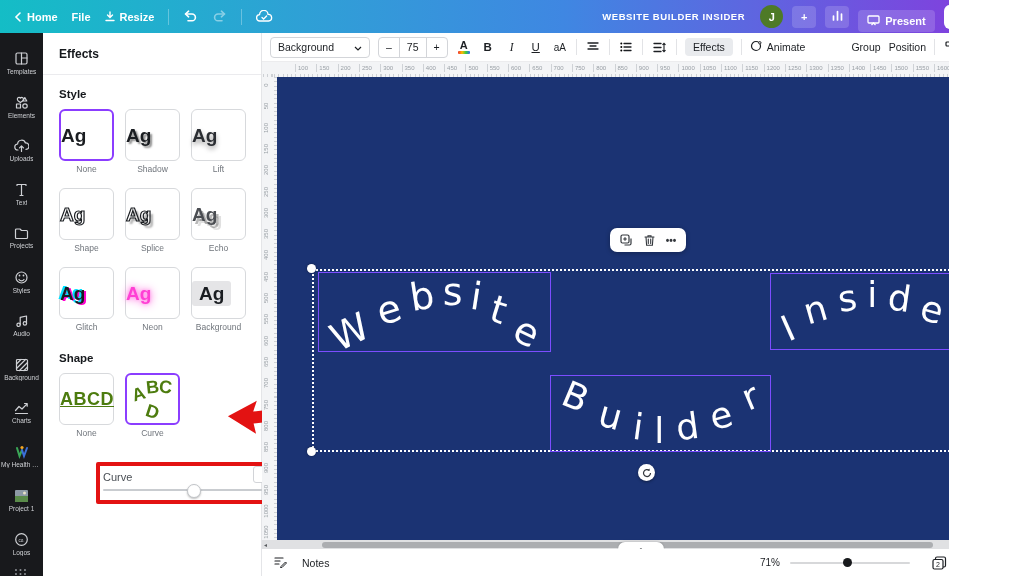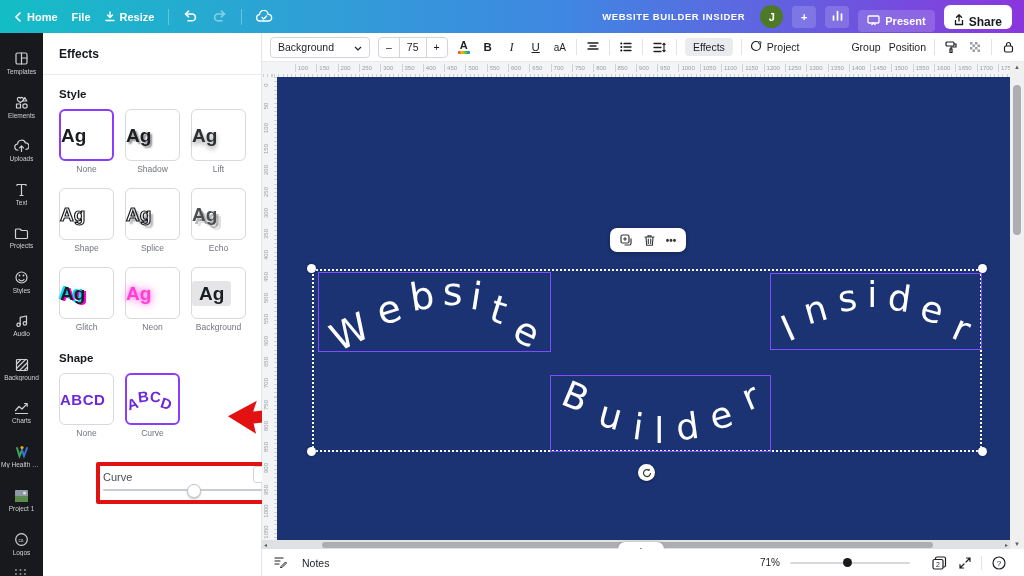--- a/index.html
+++ b/index.html
@@ -1,16 +1,16 @@
 <!DOCTYPE html>
 <html><head>
 <meta charset="utf-8">
 <style>
   html,body{margin:0;padding:0;background:#fff;}
-  #app{position:relative;width:1024px;height:576px;overflow:hidden;
+  #app{position:relative;width:949px;height:576px;overflow:hidden;
        font-family:"Liberation Sans",sans-serif;-webkit-font-smoothing:antialiased;}
   
   #topbar{position:absolute;left:0;top:0;width:1024px;height:33px;
           background:linear-gradient(90deg,#14bdc6 0%,#2fa0d6 30%,#3f87e2 55%,#8a36dd 100%);
           display:flex;align-items:center;color:#fff;font-size:11px;font-weight:700;}
   .tb-left{display:flex;align-items:center;gap:14px;padding-left:14px;}
   .tb-item{display:flex;align-items:center;gap:5px;cursor:pointer;}
   .tb-sep{width:1px;height:16px;background:rgba(255,255,255,.3);}
   .tb-icon svg{display:block;}
   .dim{opacity:.45;}
@@ -47,21 +47,21 @@
   .fx-label{font-size:8.5px;color:#70757c;}
   .fx-sample{font-size:19px;font-weight:700;color:#1a1d21;line-height:1;}
   .fx-shadow{text-shadow:2px 2px 2px rgba(0,0,0,.45);}
   .fx-lift{color:#2b2e33;text-shadow:0 3px 5px rgba(0,0,0,.38);}
   .fx-hollow{color:transparent;-webkit-text-stroke:1.2px #1a1d21;}
   .fx-splice{color:transparent;-webkit-text-stroke:1.2px #1a1d21;text-shadow:3px 3px 2px rgba(0,0,0,.3);}
   .fx-echo{color:#4a4d52;text-shadow:2.5px 2.5px 0 rgba(0,0,0,.28),5px 5px 0 rgba(0,0,0,.12);}
   .fx-glitch{text-shadow:-2px -1px 0 #00e0ff,2px 1px 0 #ff00d0;}
   .fx-neon{color:#ff3fd4;text-shadow:0 0 3px #ff9bea,0 0 9px #ff3fd4;}
   .fx-background{background:#e5e5e7;padding:3px 7px;border-radius:3px;}
-  .shape-sample{font-size:15px;font-weight:700;color:#6d28d9;letter-spacing:.5px;line-height:1;}
+  .shape-sample{font-size:18px;font-weight:700;color:#4d7c0f;letter-spacing:.5px;line-height:1;text-decoration:underline;}
   
   #red-arrow{position:absolute;left:183px;top:362px;pointer-events:none;}
   #red-box{position:absolute;left:53px;top:429px;width:182px;height:34px;
            border:4px solid #e31212;border-radius:2px;}
   #curve-row{position:absolute;left:60px;top:434px;width:176px;}
   #curve-label{font-size:11px;color:#4a4f55;}
   #curve-value{position:absolute;right:0;top:-1px;width:24px;height:15px;border:1px solid #d2d4d8;
                border-radius:3px;font-size:8px;color:#b7babf;display:flex;align-items:center;justify-content:center;background:#fff;}
   #curve-slider{position:absolute;left:60px;top:456px;width:176px;height:2px;background:#c9ccd0;border-radius:2px;}
   #curve-handle{position:absolute;left:84px;top:-5px;width:12px;height:12px;background:#fff;
@@ -468,21 +468,21 @@
       <div class="tsep"></div>
       <button id="effects-btn">Effects</button>
       <div class="tsep"></div>
       <div id="animate-btn">
         <span>
           <svg width="12" height="12" viewBox="0 0 12 12">
               <circle cx="6" cy="6" r="4.5" stroke="#1c1f23" stroke-width="1.2" fill="none"></circle>
               <circle cx="9.8" cy="2.8" r="1.2" fill="#fff" stroke="#1c1f23" stroke-width="1"></circle>
             </svg>
         </span>
-        <span>Project</span>
+        <span>Animate</span>
       </div>
       <div class="tb-spring"></div>
       <span class="t-label">Group</span>
       <span class="t-label">Position</span>
       <div class="tsep"></div>
       <button class="ticon">
         <svg width="12" height="12" viewBox="0 0 12 12">
             <rect x="1" y="1" width="8" height="4" rx="1" stroke="#1c1f23" stroke-width="1.2" fill="none"></rect>
             <path d="M9 3 h2 v3 h-5 v2" stroke="#1c1f23" stroke-width="1.2" fill="none"></path>
             <rect x="5" y="8" width="2" height="3.5" stroke="#1c1f23" stroke-width="1.2" fill="none"></rect>

